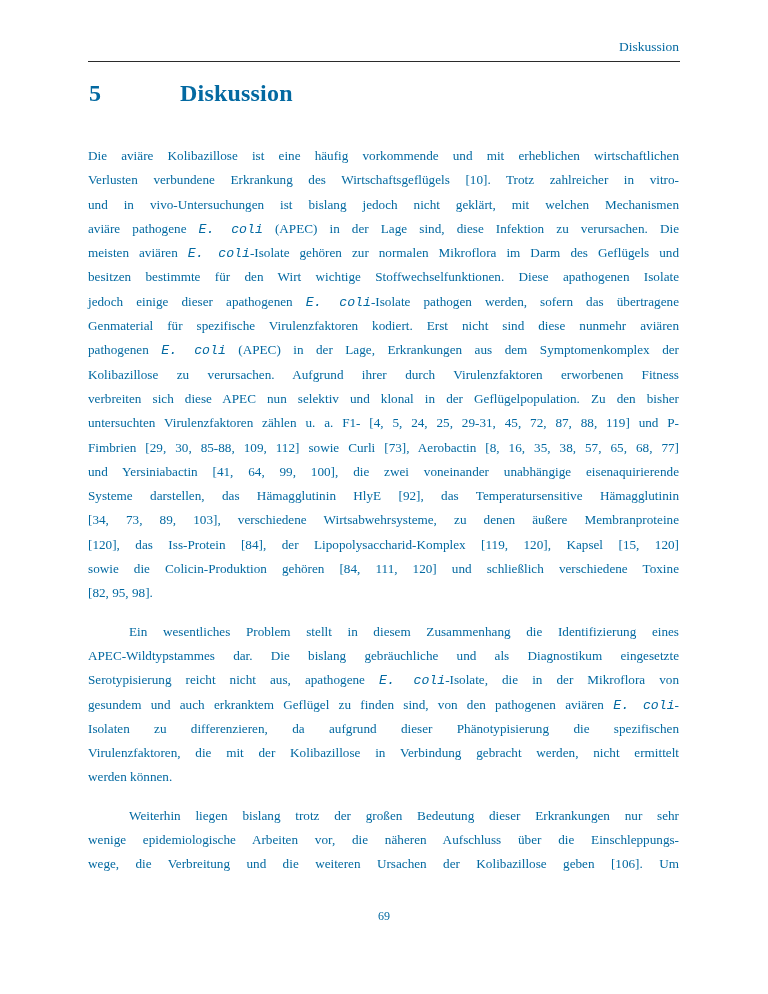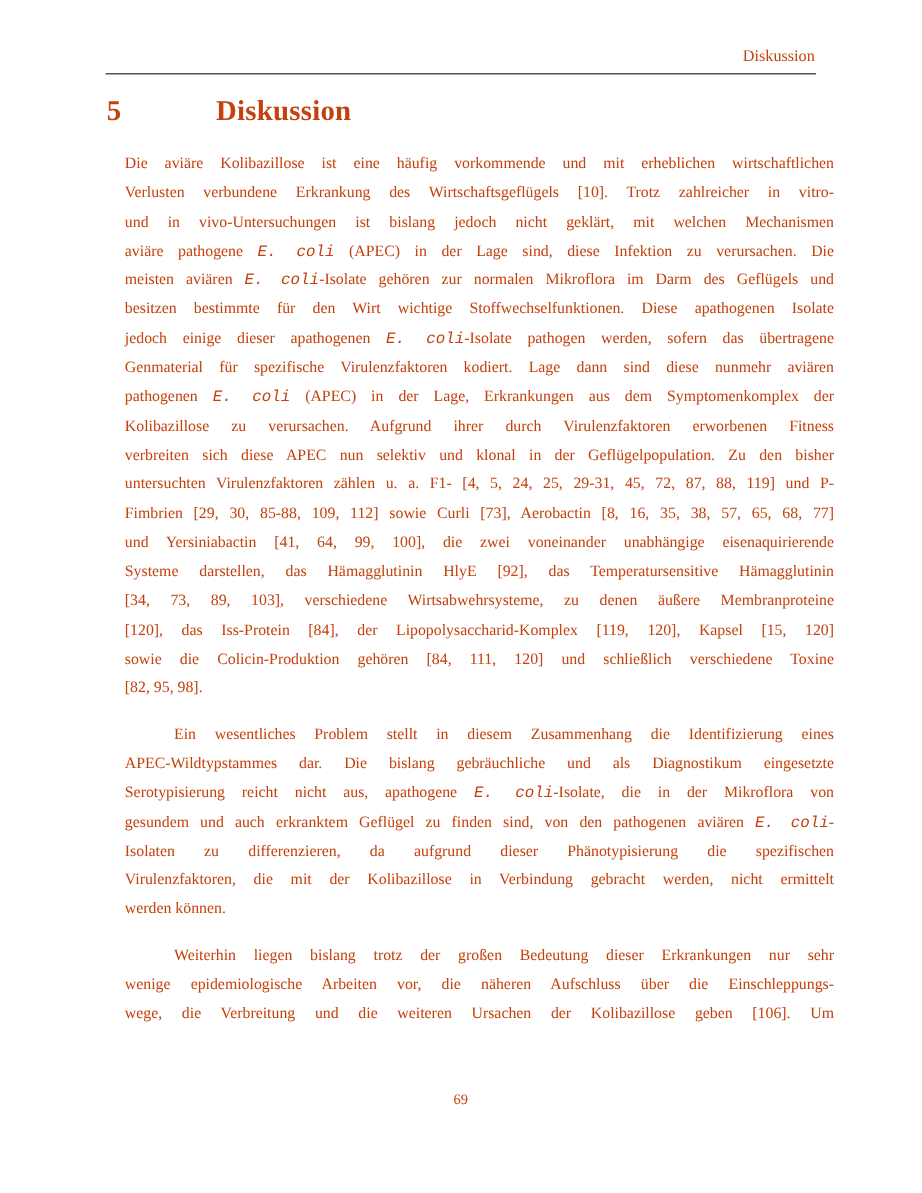--- a/index.html
+++ b/index.html
@@ -6,21 +6,21 @@
     margin: 0;
     padding: 0;
     background: #ffffff;
   }
   .page {
     position: relative;
     width: 768px;
     height: 994px;
     background: #ffffff;
     font-family: "Liberation Serif", "DejaVu Serif", serif;
-    color: #c2410c;
+    color: #0369a1;
     overflow: hidden;
   }
   .running-head {
     position: absolute;
     top: 39px;
     left: 88px;
     width: 591px;
     text-align: right;
     font-size: 13.5px;
     line-height: 16px;
@@ -39,25 +39,24 @@
     font-size: 24px;
     font-weight: bold;
     letter-spacing: 0.2px;
   }
   .heading-number {
     display: inline-block;
     width: 91px;
   }
   .body-text {
     position: absolute;
-    top: 124px;
+    top: 144px;
     left: 88px;
     width: 591px;
     font-size: 13.2px;
-    margin-left: 16px;
   }
   .paragraph + .paragraph { margin-top: 14px; }
   .line {
     height: 24.3px;
     line-height: 24.3px;
     text-align: justify;
     text-align-last: justify;
   }
   .line.indent { text-indent: 41px; }
   .line.end { text-align-last: left; }
@@ -88,21 +87,21 @@
 
   <div class="body-text">
       <div class="paragraph">
         <div class="line"><span>Die aviäre Kolibazillose ist eine häufig vorkommende und mit erheblichen wirtschaftlichen</span></div>
         <div class="line"><span>Verlusten verbundene Erkrankung des Wirtschaftsgeflügels [10]. Trotz zahlreicher in vitro-</span></div>
         <div class="line"><span>und in vivo-Untersuchungen ist bislang jedoch nicht geklärt, mit welchen Mechanismen</span></div>
         <div class="line"><span>aviäre pathogene </span><span class="it">E. coli</span><span> (APEC) in der Lage sind, diese Infektion zu verursachen. Die</span></div>
         <div class="line"><span>meisten aviären </span><span class="it">E. coli</span><span>-Isolate gehören zur normalen Mikroflora im Darm des Geflügels und</span></div>
         <div class="line"><span>besitzen bestimmte für den Wirt wichtige Stoffwechselfunktionen. Diese apathogenen Isolate</span></div>
         <div class="line"><span>jedoch einige dieser apathogenen </span><span class="it">E. coli</span><span>-Isolate pathogen werden, sofern das übertragene</span></div>
-        <div class="line"><span>Genmaterial für spezifische Virulenzfaktoren kodiert. Lage dann sind diese nunmehr aviären</span></div>
+        <div class="line"><span>Genmaterial für spezifische Virulenzfaktoren kodiert. Erst nicht sind diese nunmehr aviären</span></div>
         <div class="line"><span>pathogenen </span><span class="it">E. coli</span><span> (APEC) in der Lage, Erkrankungen aus dem Symptomenkomplex der</span></div>
         <div class="line"><span>Kolibazillose zu verursachen. Aufgrund ihrer durch Virulenzfaktoren erworbenen Fitness</span></div>
         <div class="line"><span>verbreiten sich diese APEC nun selektiv und klonal in der Geflügelpopulation. Zu den bisher</span></div>
         <div class="line"><span>untersuchten Virulenzfaktoren zählen u. a. F1- [4, 5, 24, 25, 29-31, 45, 72, 87, 88, 119] und P-</span></div>
         <div class="line"><span>Fimbrien [29, 30, 85-88, 109, 112] sowie Curli [73], Aerobactin [8, 16, 35, 38, 57, 65, 68, 77]</span></div>
         <div class="line"><span>und Yersiniabactin [41, 64, 99, 100], die zwei voneinander unabhängige eisenaquirierende</span></div>
         <div class="line"><span>Systeme darstellen, das Hämagglutinin HlyE [92], das Temperatursensitive Hämagglutinin</span></div>
         <div class="line"><span>[34, 73, 89, 103], verschiedene Wirtsabwehrsysteme, zu denen äußere Membranproteine</span></div>
         <div class="line"><span>[120], das Iss-Protein [84], der Lipopolysaccharid-Komplex [119, 120], Kapsel [15, 120]</span></div>
         <div class="line"><span>sowie die Colicin-Produktion gehören [84, 111, 120] und schließlich verschiedene Toxine</span></div>

